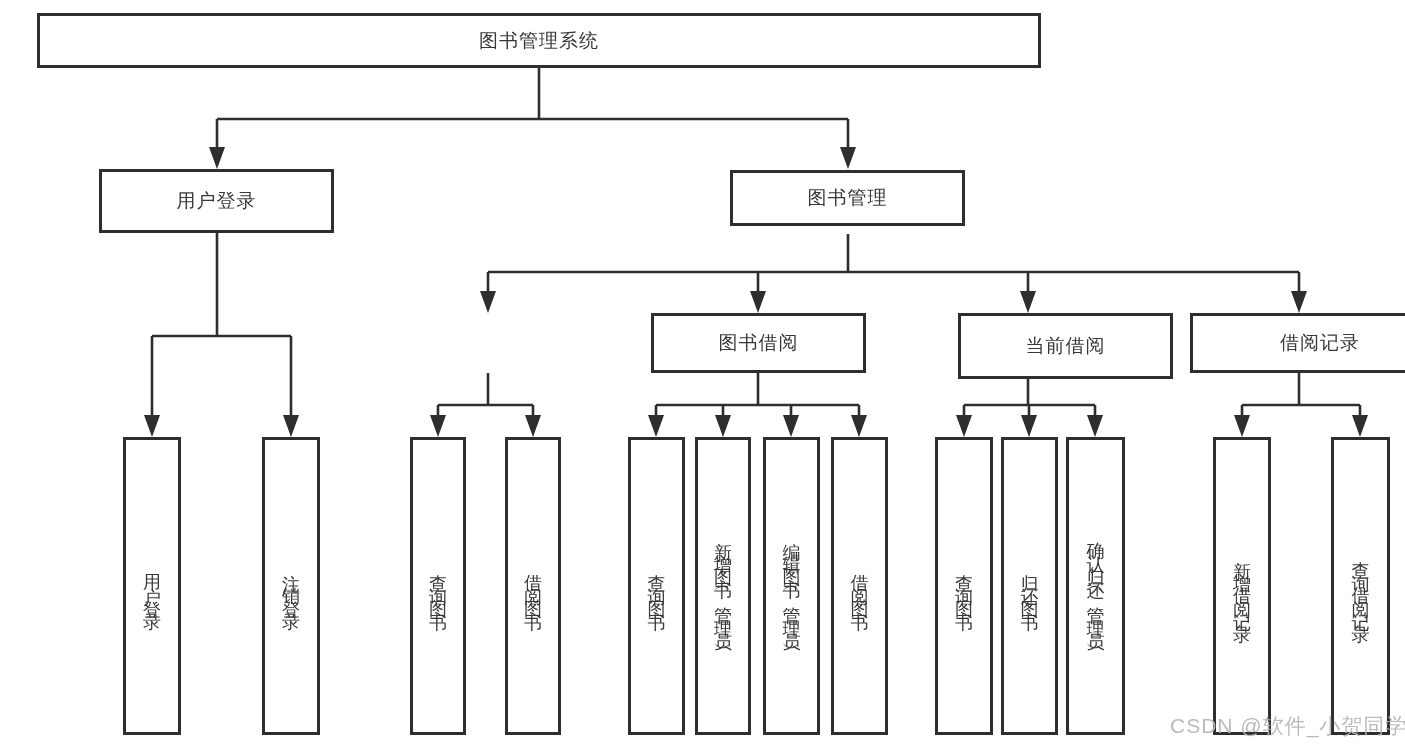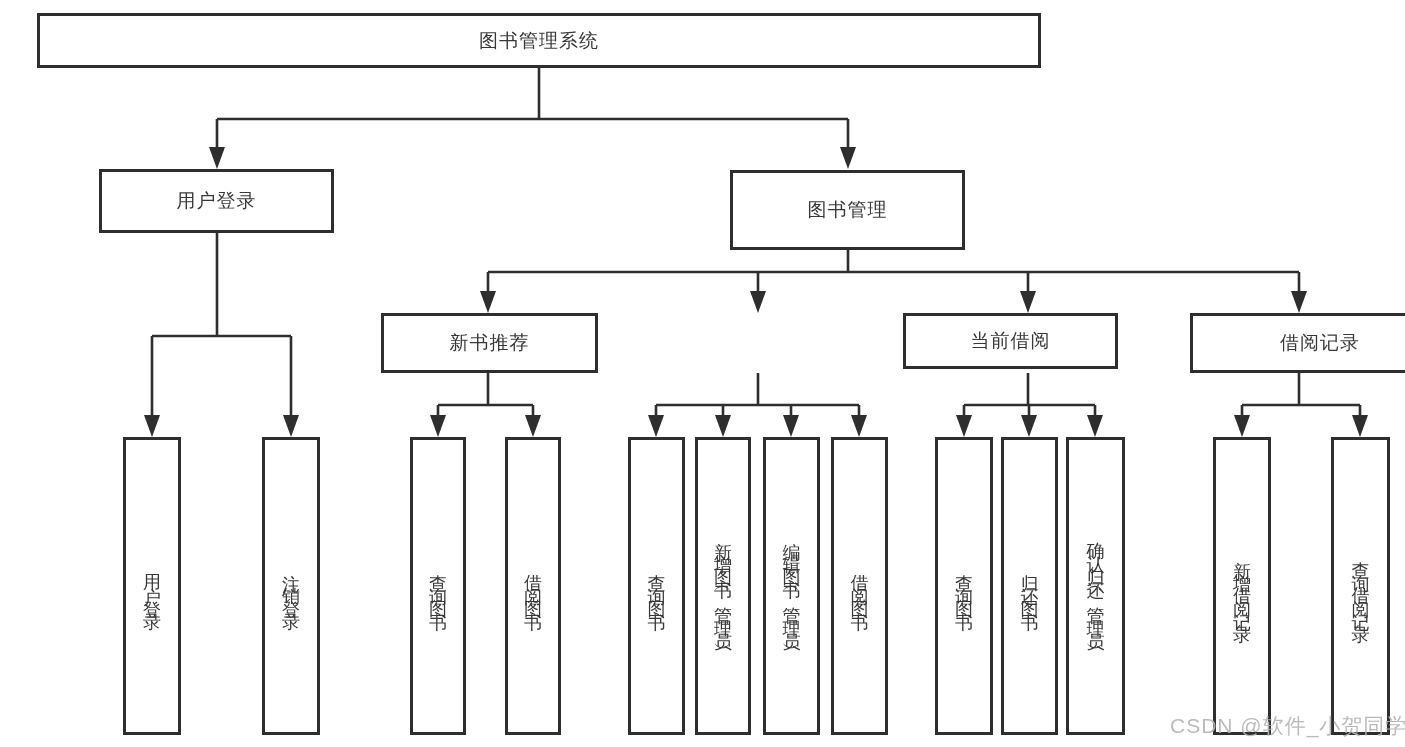--- a/index.html
+++ b/index.html
@@ -88,24 +88,24 @@
     <polygon class="ah" points="1069,415 1085,415 1077,437"></polygon>
 
     <path class="ln" d="M1281 373 V405 M1224 405 H1342 M1224 405 V419 M1342 405 V419"></path>
     <polygon class="ah" points="1216,415 1232,415 1224,437"></polygon>
     <polygon class="ah" points="1334,415 1350,415 1342,437"></polygon>
   </svg>
 
   <div class="box hbox" style="left:19px;top:13px;width:1004px;height:55px;">图书管理系统</div>
 
   <div class="box hbox" style="left:81px;top:169px;width:235px;height:64px;">用户登录</div>
-  <div class="box hbox" style="left:712px;top:170px;width:235px;height:80px;">图书管理</div>
+  <div class="box hbox" style="left:712px;top:170px;width:235px;height:56px;">图书管理</div>
 
-  <div class="box hbox" style="left:363px;top:313px;width:217px;height:60px;">新书推荐</div>
-  <div class="box hbox" style="left:885px;top:313px;width:215px;height:56px;text-align:right;">当前借阅</div>
+  <div class="box hbox" style="left:633px;top:313px;width:215px;height:60px;">图书借阅</div>
+  <div class="box hbox" style="left:940px;top:313px;width:215px;height:66px;text-align:right;">当前借阅</div>
   <div class="box hbox" style="left:1172px;top:313px;width:260px;height:60px;">借阅记录</div>
 
   <div class="box vbox" style="left:105px;top:437px;width:58px;height:298px;">
     <span>用户登录</span>
   </div>
   <div class="box vbox" style="left:244px;top:437px;width:58px;height:298px;">
     <span>注销登录</span>
   </div>
 
   <div class="box vbox" style="left:392px;top:437px;width:56px;height:298px;">

